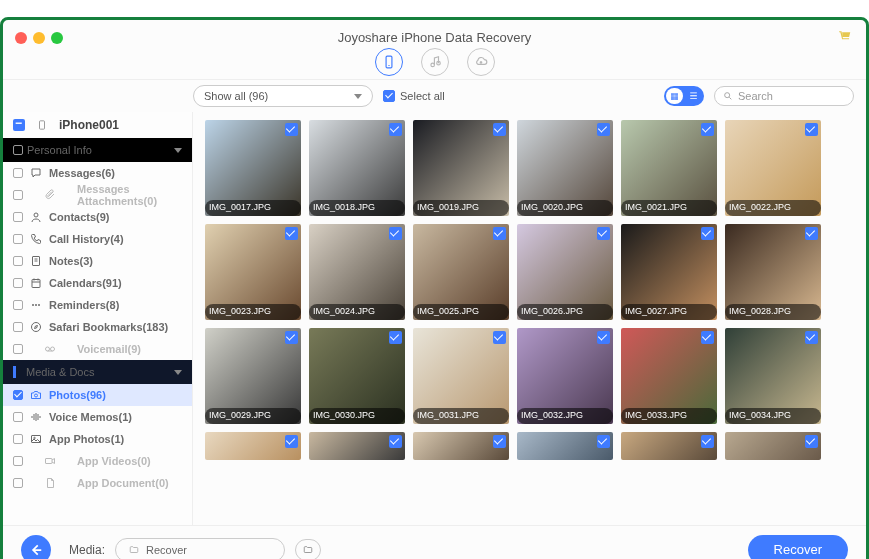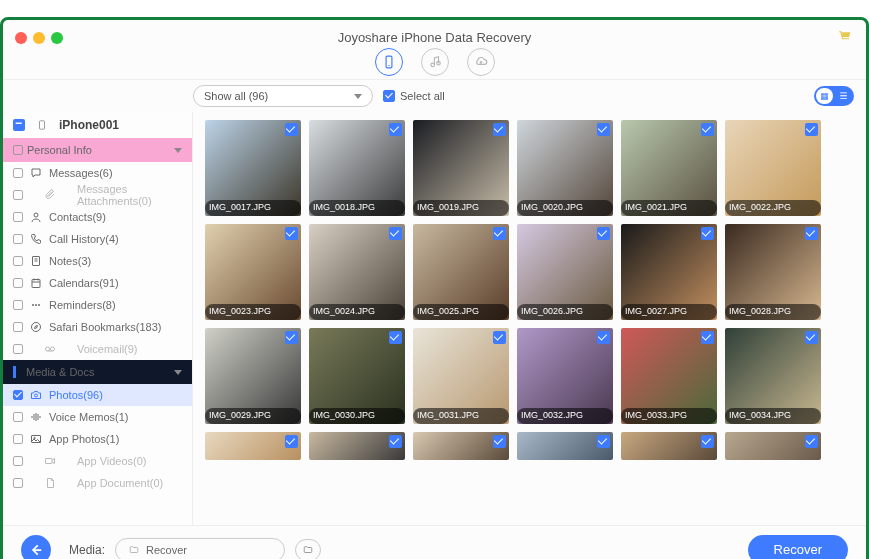--- a/index.html
+++ b/index.html
@@ -24,27 +24,27 @@
 .viewswitch { width: 40px; height: 20px; border-radius: 10px; background: #3f7bff; display: flex; align-items: center; padding: 2px; gap: 2px; }
 .viewbtn { width: 17px; height: 16px; border-radius: 8px; display:flex; align-items:center; justify-content:center; color:#fff; font-size: 9px; }
 .viewbtn.active { background: #fff; color: #3f7bff; }
 .search { width: 140px; height: 20px; border: 1px solid #ccc; border-radius: 10px; display: flex; align-items: center; padding: 0 8px; gap: 5px; color: #999; font-size: 11px; background:#fff; }
 .search svg { width: 10px; height: 10px; }
 .body { flex: 1; display: flex; min-height: 0; }
 .sidebar { width: 190px; border-right: 1px solid #eee; overflow-y: auto; background: #fdfdfd; }
 .device { height: 26px; display: flex; align-items: center; padding: 0 10px; gap: 12px; font-size: 12px; color: #444; font-weight: 600; }
 .device .sq { width: 12px; height: 12px; border-radius: 2px; background: #3f7bff; position: relative; }
 .device .sq::after { content: "−"; color:#fff; position:absolute; left:2px; top:-3px; font-size: 12px; }
-.cat { height: 24px; background: #f9a8d4; display: flex; align-items: center; justify-content: space-between; padding: 0 10px; font-size: 11px; color: #666; }
+.cat { height: 24px; background: #000000; display: flex; align-items: center; justify-content: space-between; padding: 0 10px; font-size: 11px; color: #666; }
 .cat.media { background: #0f172a; }
 .cat .bar { width: 3px; height: 12px; background: #3f7bff; margin-right: 6px; }
 .cat-left { display:flex; align-items:center; gap:4px; }
 .cat-left .boxoutline { width:10px; height:10px; border:1px solid #999; border-radius:2px; }
 .chev { width: 0; height: 0; border-left: 4px solid transparent; border-right: 4px solid transparent; border-top: 5px solid #888; }
-.item { height: 22px; display: flex; align-items: center; padding: 0 10px; gap: 6px; font-size: 11px; color: #6a6a6a; }
+.item { height: 22px; display: flex; align-items: center; padding: 0 10px; gap: 6px; font-size: 11px; color: #6a6a6a; font-weight: bold; }
 .item.disabled { color: #bababa; gap: 20px; }
 .item.selected { background: #dfe8ff; color: #3f7bff; }
 .item.selected .ck { background:#3f7bff; border-color:#3f7bff; }
 .item.selected .ck::after { content:""; position:absolute; left:2px; top:-1px; width:3px; height:6px; border:solid #fff; border-width:0 1.5px 1.5px 0; transform:rotate(45deg); }
 .ck { width: 10px; height: 10px; border: 1px solid #aaa; border-radius: 2px; position:relative; flex-shrink:0; }
 .icn { width: 14px; height: 12px; display:flex; align-items:center; justify-content:center; flex-shrink:0; }
 .icn svg { width: 12px; height: 12px; }
 .grid { flex: 1; overflow-y: auto; padding: 8px 12px; }
 .row { display: flex; gap: 8px; margin-bottom: 8px; }
 .thumb { width: 96px; height: 96px; position: relative; border-radius: 2px; overflow: hidden; flex-shrink:0; }
@@ -103,20 +103,27 @@
     </div>
     <label class="selectall">
       <span class="chk"></span>
       <span>Select all</span>
     </label>
     <div class="spacer"></div>
     <div class="viewswitch">
       <div class="viewbtn active">▦</div>
       <div class="viewbtn">☰</div>
     </div>
+    <div class="search">
+      <svg viewBox="0 0 24 24" fill="none" stroke="currentColor" stroke-width="2">
+          <circle cx="10" cy="10" r="6"></circle>
+          <line x1="15" y1="15" x2="20" y2="20"></line>
+        </svg>
+      <span>Search</span>
+    </div>
   </div>
 
   <div class="body">
     <div class="sidebar">
       <div class="device">
         <span class="sq"></span>
         <svg width="10" height="14" viewBox="0 0 24 24" fill="none" stroke="#888" stroke-width="2">
             <rect x="6" y="2" width="12" height="20" rx="2"></rect>
           </svg>
         <span>iPhone001</span>

